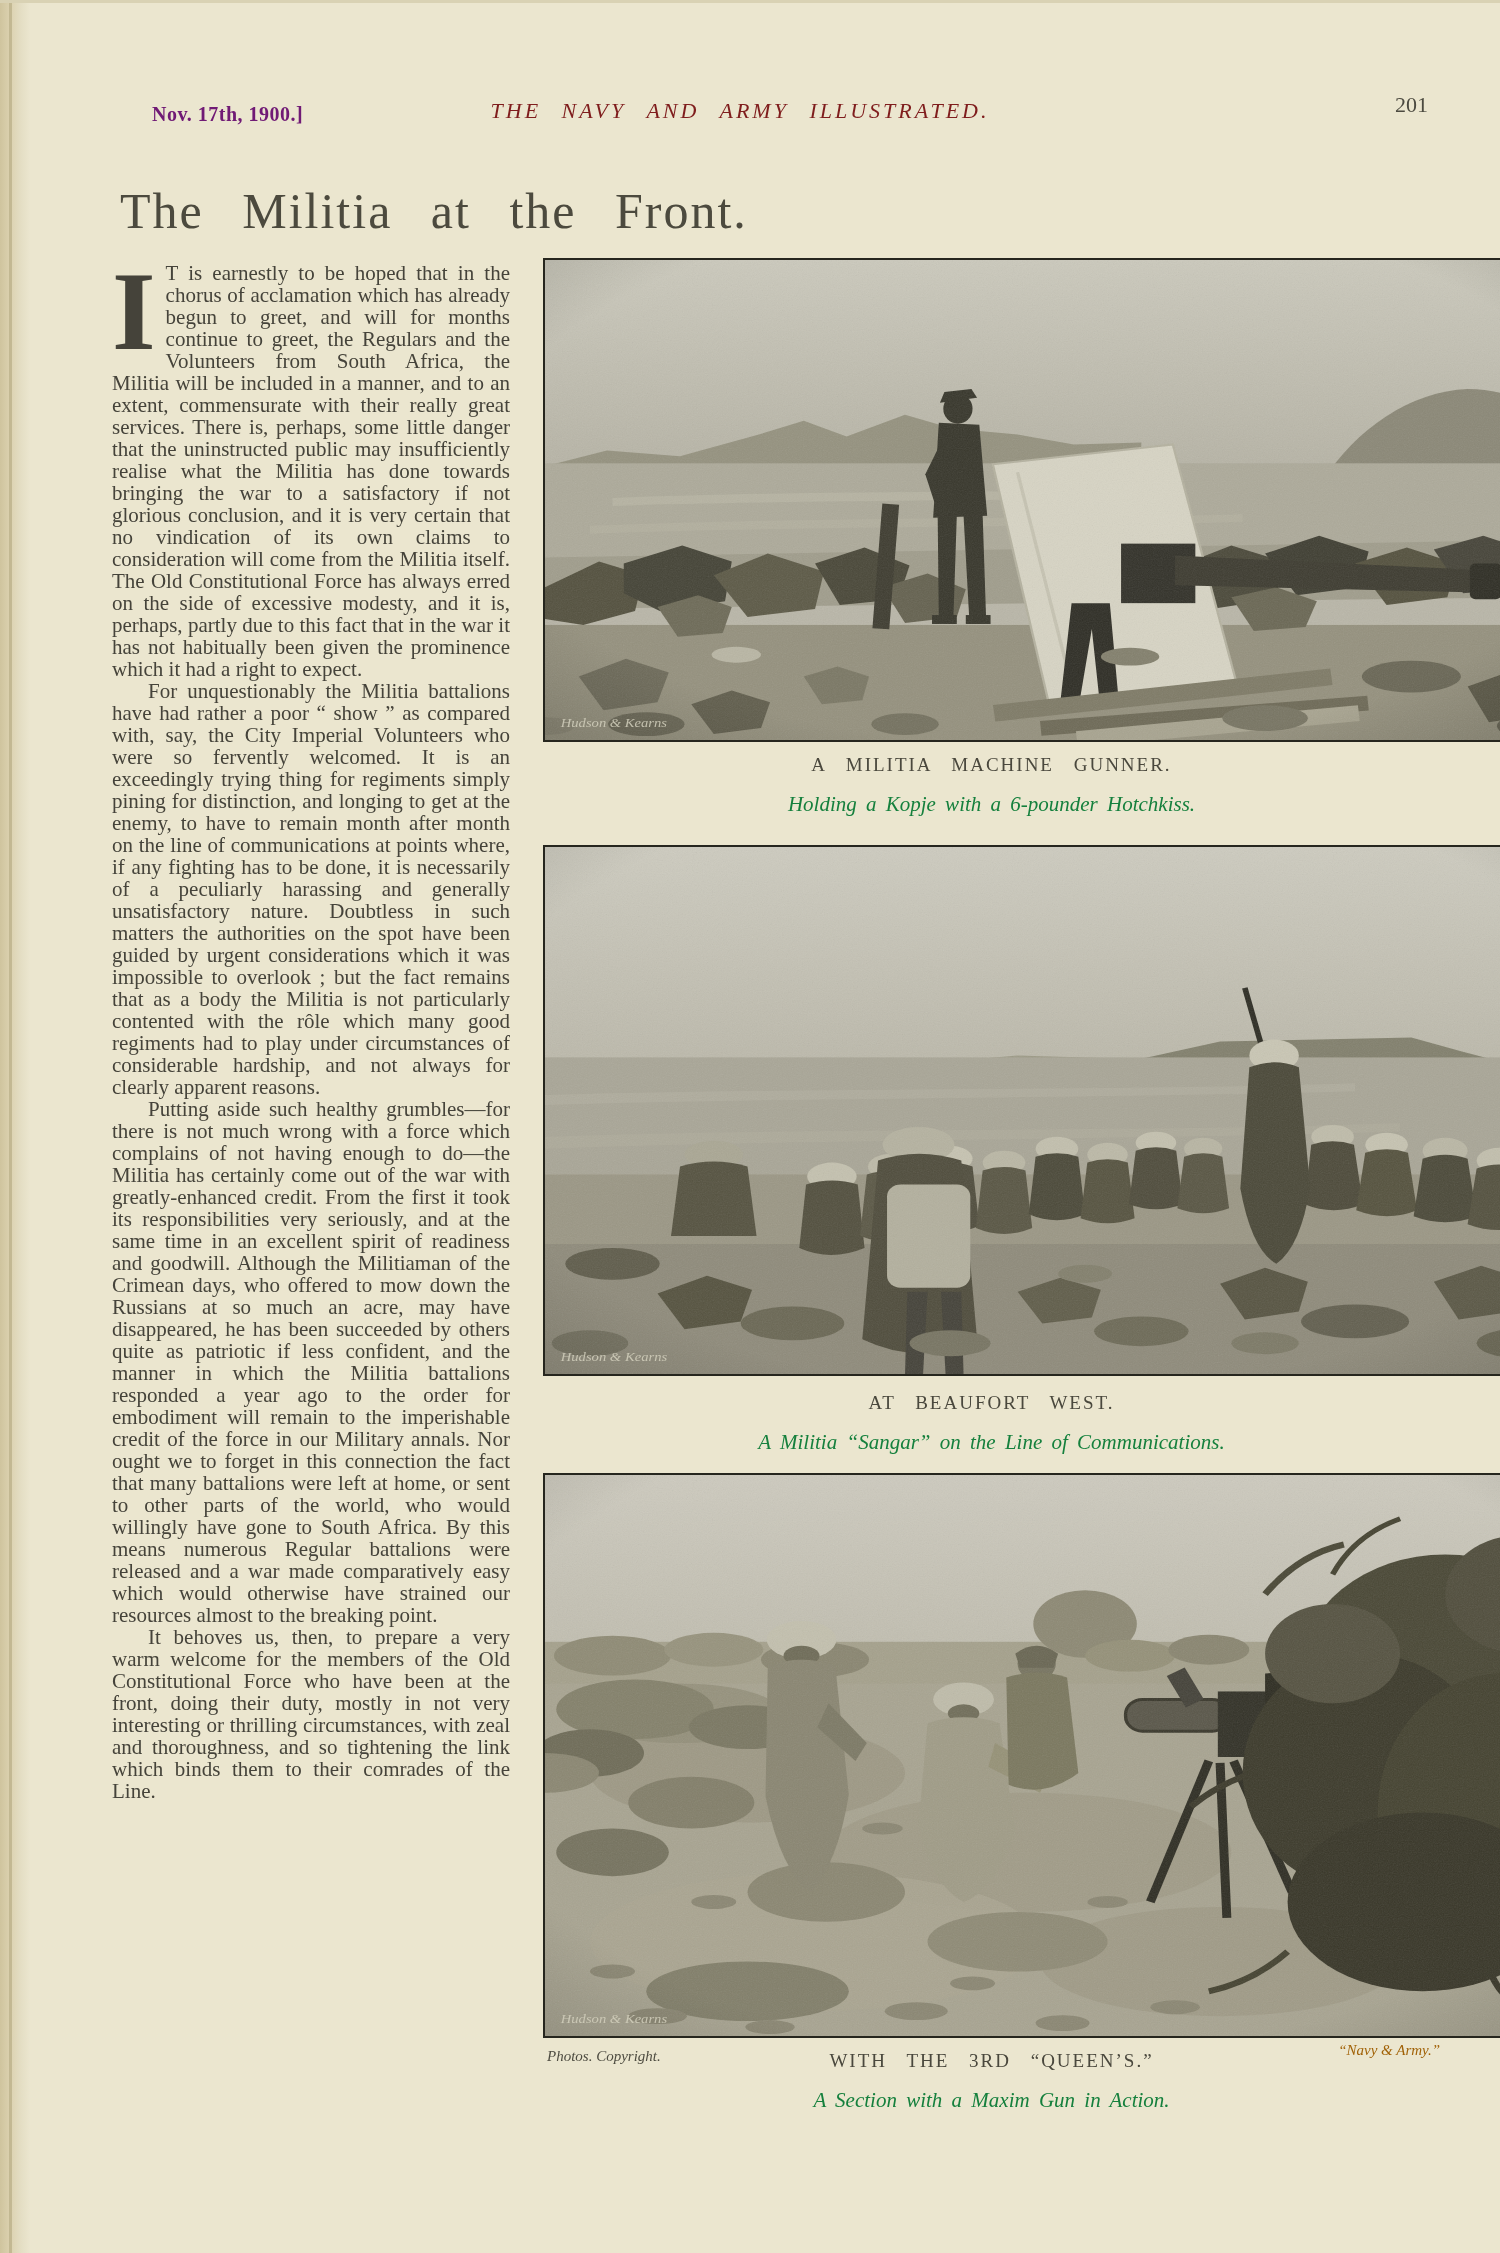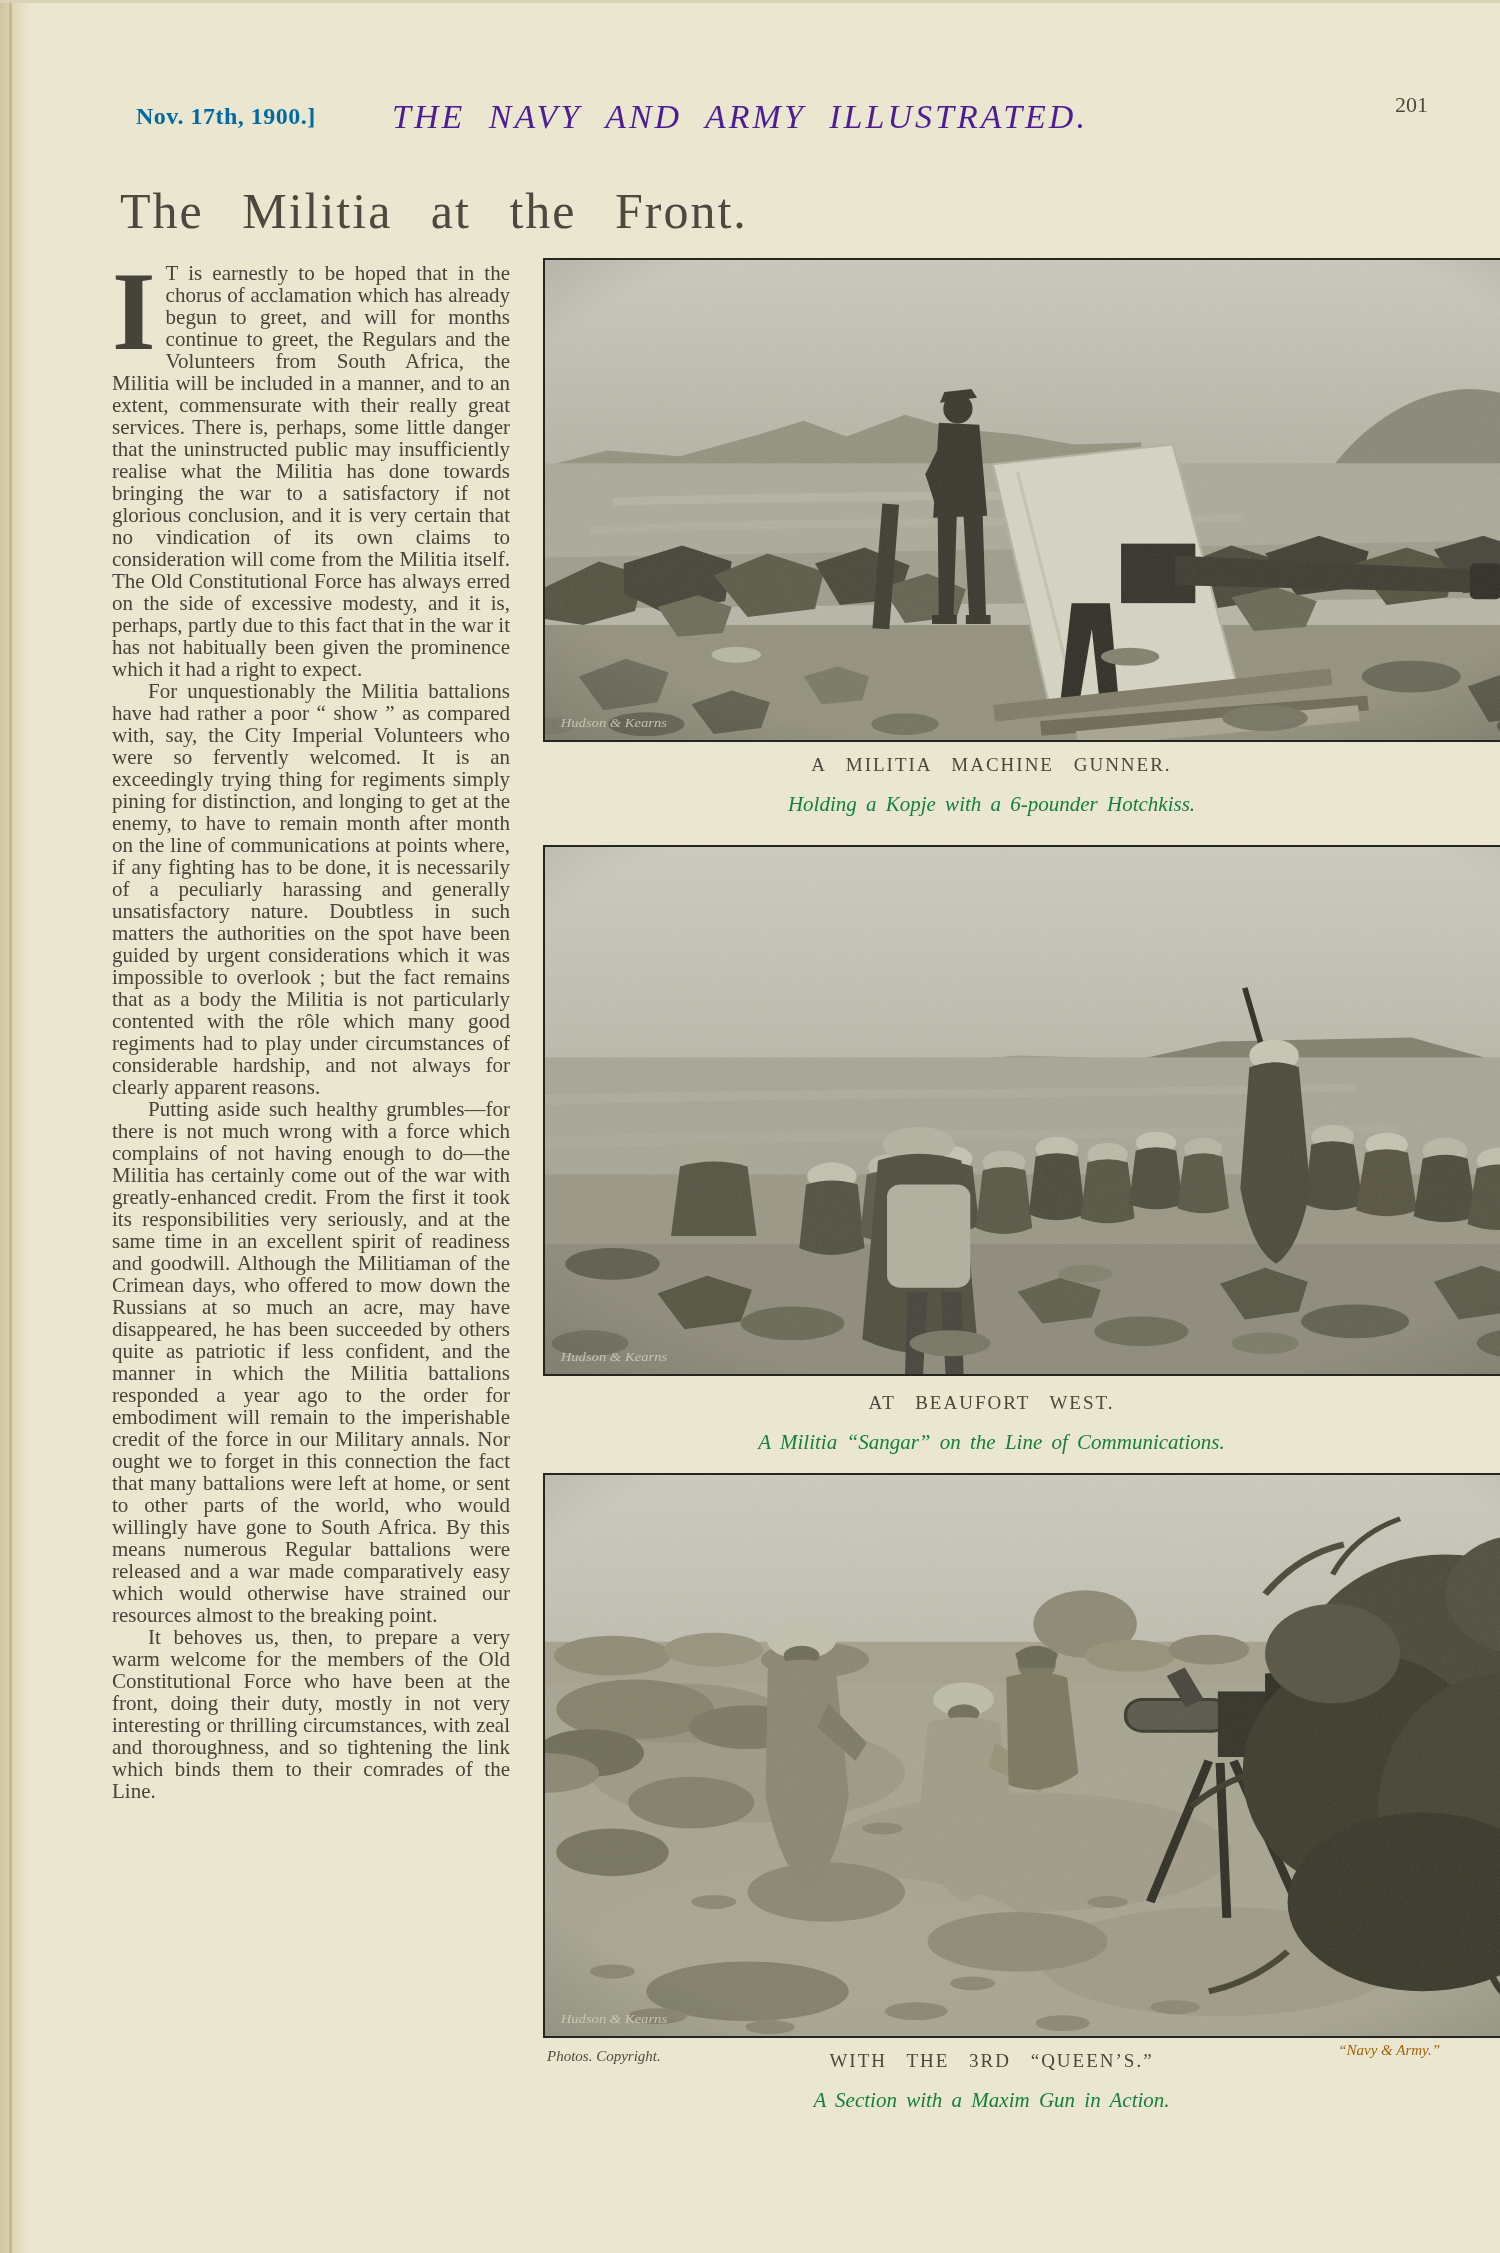--- a/index.html
+++ b/index.html
@@ -7,23 +7,23 @@
     position:relative;width:1500px;height:2253px;margin:0 auto;
     background:#ebe6cf;overflow:hidden;
     font-family:"Liberation Serif","DejaVu Serif",serif;color:#45433a;
   }
   .left-edge{position:absolute;left:0;top:0;width:30px;height:100%;
     background:linear-gradient(90deg,#cfc49e 0%,#dcd2b0 35%,#e4dec4 70%,#ebe6cf 100%);}
   .spine-line{position:absolute;left:9px;top:0;width:3px;height:100%;background:#b5aa82;opacity:.65;}
   .top-speck{position:absolute;left:0;top:0;width:100%;height:3px;background:#d9d2b4;}
 
   
-  .hdr-date{position:absolute;left:136px;top:103px;font-size:24px;font-weight:bold;letter-spacing:.5px;color:#0369a1;}
+  .hdr-date{position:absolute;left:152px;top:103px;font-size:20px;font-weight:bold;letter-spacing:.5px;color:#701a75;}
   .hdr-masthead{position:absolute;left:0;top:98px;width:1480px;text-align:center;
-    font-style:italic;font-size:34px;letter-spacing:3px;word-spacing:12px;color:#4c1d95;}
+    font-style:italic;font-size:22px;letter-spacing:3px;word-spacing:12px;color:#7f1d1d;}
   .hdr-pageno{position:absolute;right:72px;top:92px;font-size:22px;color:#4c4a40;}
 
   
   .title{position:absolute;left:120px;top:182px;width:1360px;text-align:left;
     font-size:50px;word-spacing:24px;letter-spacing:2px;color:#4c4a3e;}
 
   
   .column{position:absolute;left:112px;top:262px;width:398px;
     font-size:21px;line-height:22px;text-align:justify;color:#45433a;}
   .column p{margin:0;}

